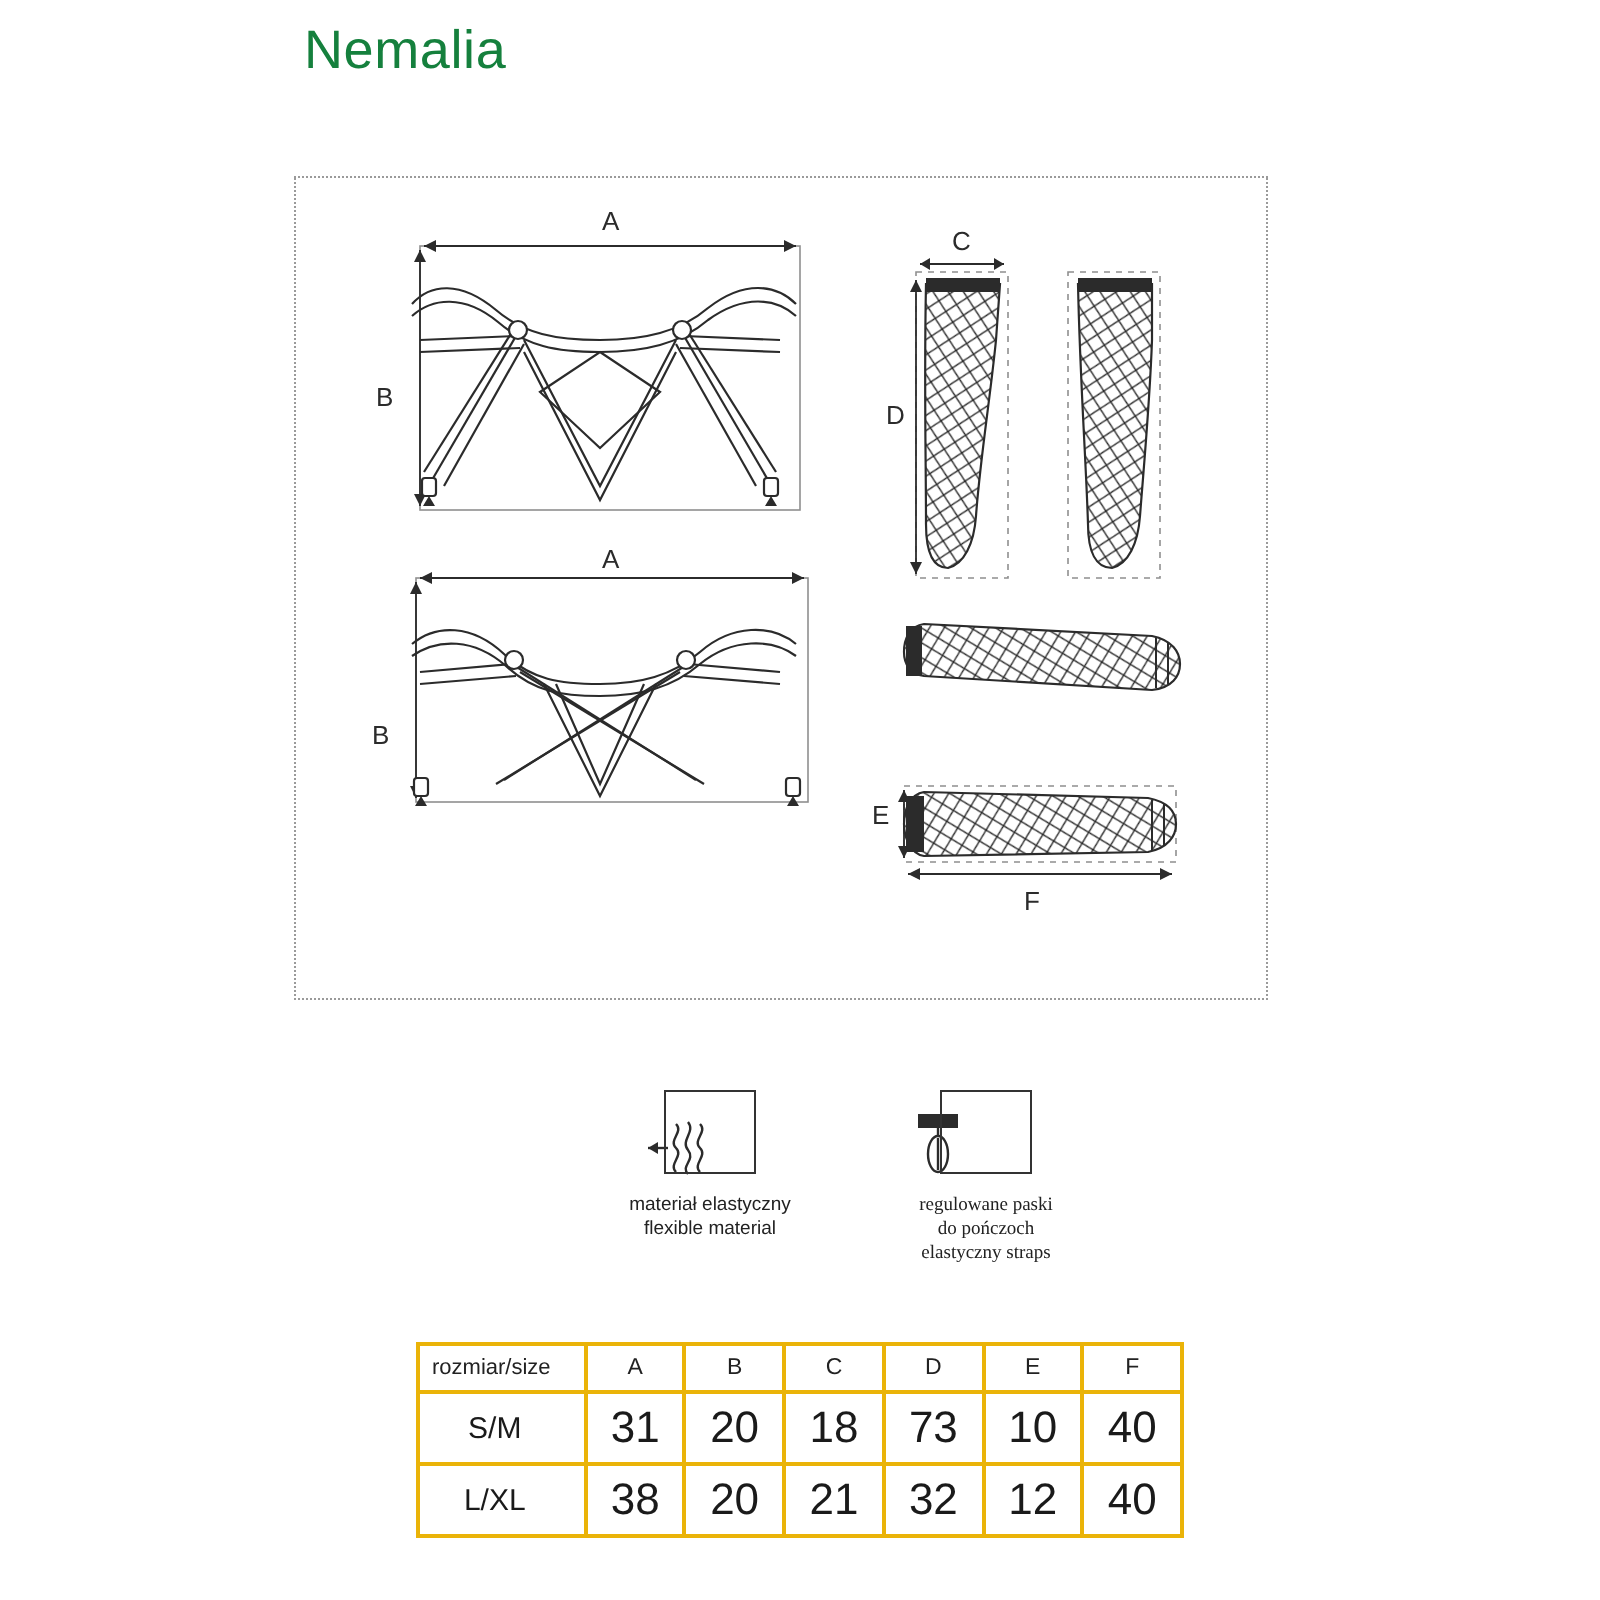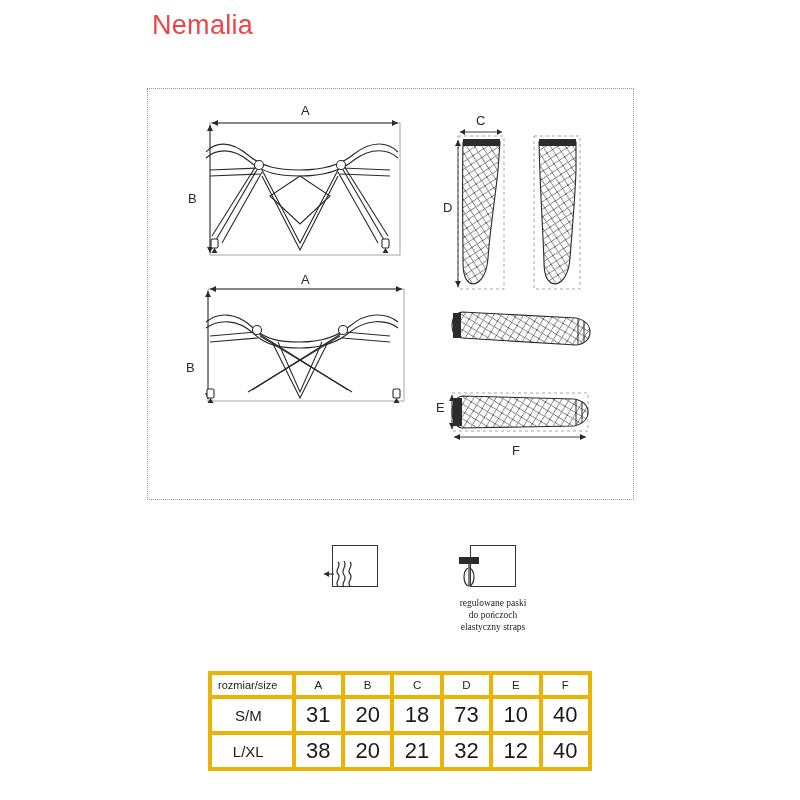--- a/index.html
+++ b/index.html
@@ -12,21 +12,21 @@
     color: #222;
     position: relative;
     overflow: hidden;
   }
 
   .brand {
     position: absolute;
     left: 152px;
     top: 10px;
     font-size: 27px;
-    color: #ef4444;
+    color: #15803d;
     font-family: "Liberation Sans", sans-serif;
     letter-spacing: 0.3px;
   }
 
   .diagram-box {
     position: absolute;
     left: 147px;
     top: 88px;
     width: 487px;
     height: 412px;
@@ -79,21 +79,21 @@
 
   
   .size-table {
     position: absolute;
     left: 208px;
     top: 671px;
     width: 384px;
     border-collapse: collapse;
   }
   .size-table td {
-    border: 4px solid #eab308;
+    border: 2px solid #eab308;
     text-align: center;
     vertical-align: middle;
   }
   .size-table tr.head td {
     height: 24px;
     font-size: 11.5px;
     color: #222;
   }
   .size-table tr.head td.rowhead {
     text-align: left;
@@ -298,20 +298,24 @@
   <div class="dim-label" style="left:186px; top:360px;">B</div>
   <div class="dim-label" style="left:476px; top:113px;">C</div>
   <div class="dim-label" style="left:443px; top:200px;">D</div>
   <div class="dim-label" style="left:436px; top:400px;">E</div>
   <div class="dim-label" style="left:512px; top:443px;">F</div>
 </div>
 
 <div class="features">
   <div class="feature f1">
     <div class="icon-frame"></div>
+    <div class="cap">
+      <div>materiał elastyczny</div>
+      <div>flexible material</div>
+    </div>
   </div>
   <div class="feature f2">
     <div class="icon-frame"></div>
     <div class="cap">
       <div>regulowane paski</div>
       <div>do pończoch</div>
       <div>elastyczny straps</div>
     </div>
   </div>
 </div>

